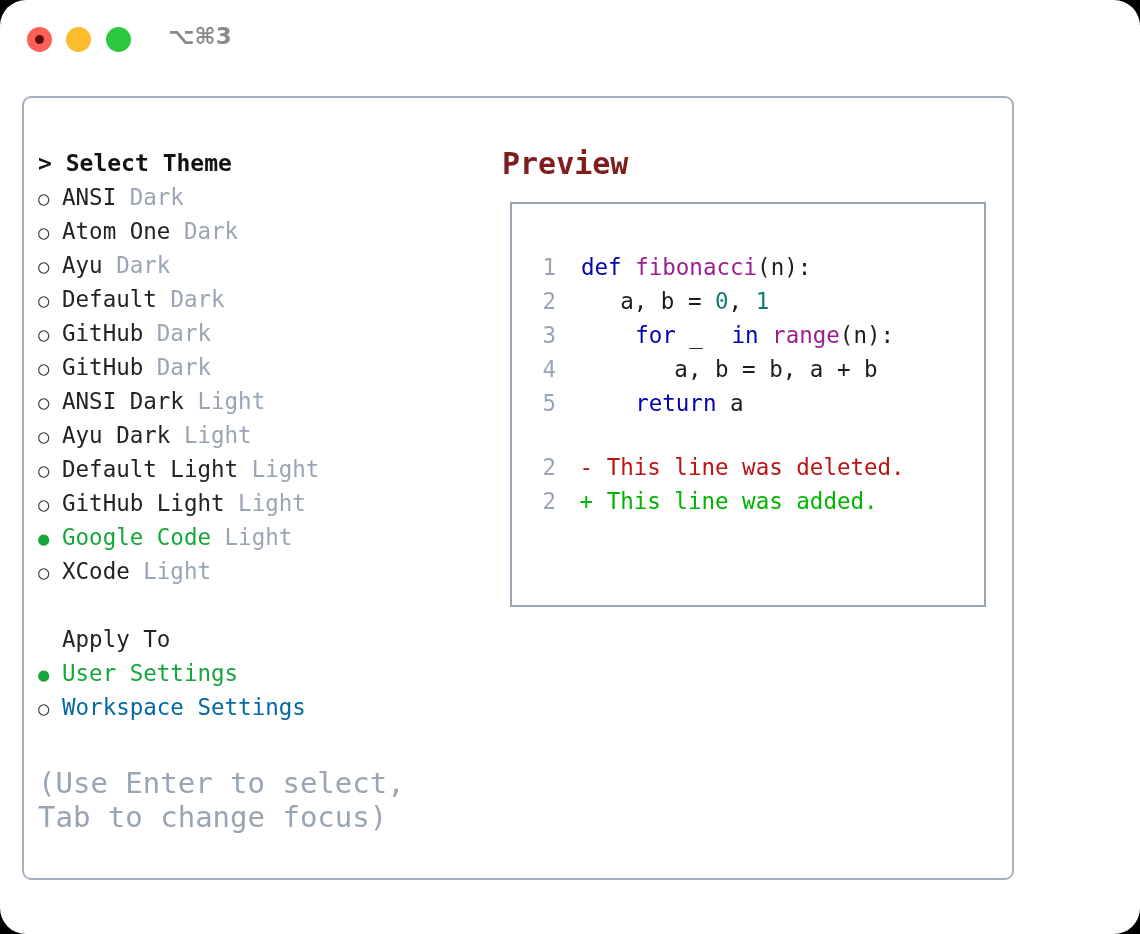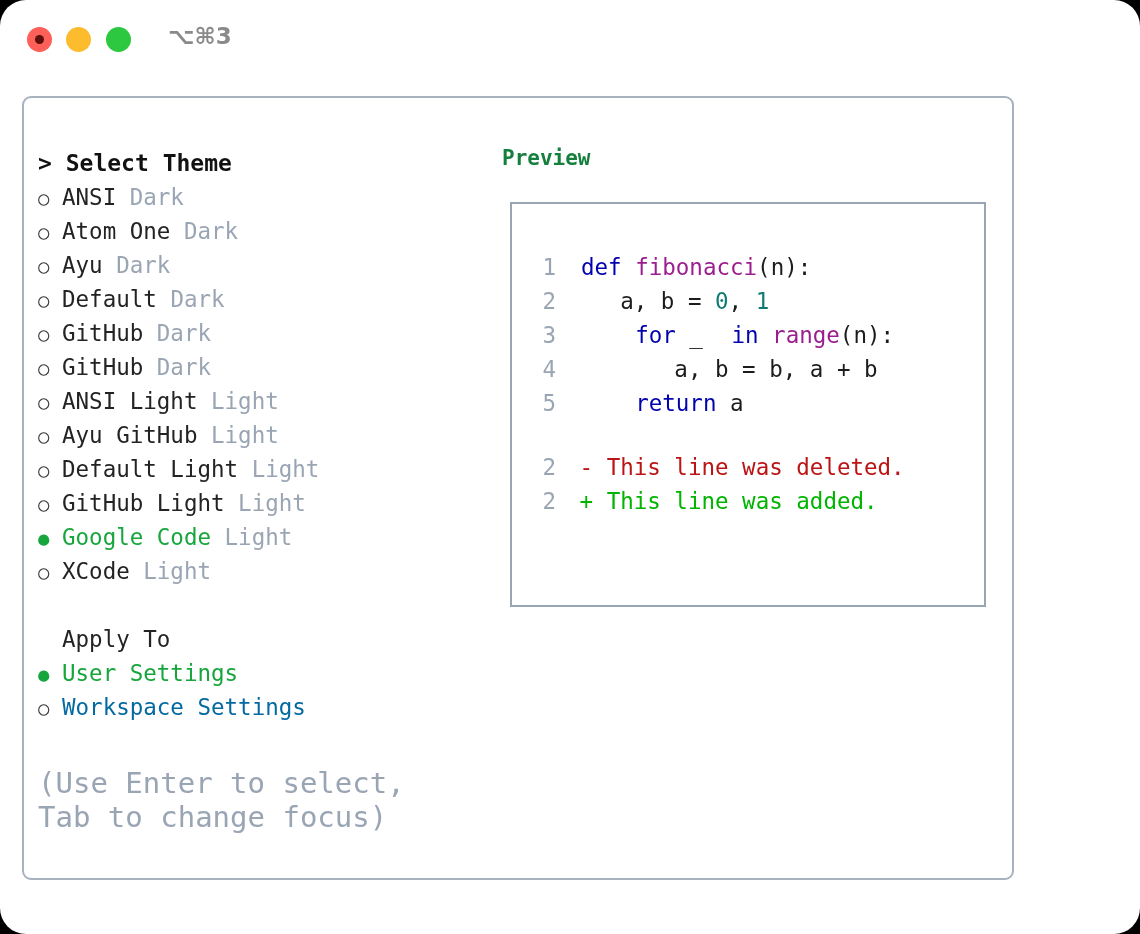--- a/index.html
+++ b/index.html
@@ -119,23 +119,23 @@
     font-size: 29px;
     line-height: 34px;
     color: #9aa5b4;
   }
 
   
   #preview-label {
     position: absolute;
     left: 478px;
     top: 48px;
-    font-size: 21px;
+    font-size: 30px;
     font-weight: 700;
-    color: #15803d;
+    color: #7f1d1d;
     white-space: pre;
   }
   #preview-box {
     position: absolute;
     left: 486px;
     top: 104px;
     width: 476px;
     height: 405px;
     border: 2px solid #9aa5b4;
     box-sizing: border-box;
@@ -186,22 +186,22 @@
 
     <div id="left-col">
       <div class="row heading"><span>&gt; </span><span>Select Theme</span></div>
       <div id="theme-list">
           <div class="row"><span class="marker marker-hollow">○</span><span class="theme-name">ANSI </span><span class="theme-kind">Dark</span></div>
           <div class="row"><span class="marker marker-hollow">○</span><span class="theme-name">Atom One </span><span class="theme-kind">Dark</span></div>
           <div class="row"><span class="marker marker-hollow">○</span><span class="theme-name">Ayu </span><span class="theme-kind">Dark</span></div>
           <div class="row"><span class="marker marker-hollow">○</span><span class="theme-name">Default </span><span class="theme-kind">Dark</span></div>
           <div class="row"><span class="marker marker-hollow">○</span><span class="theme-name">GitHub </span><span class="theme-kind">Dark</span></div>
           <div class="row"><span class="marker marker-hollow">○</span><span class="theme-name">GitHub </span><span class="theme-kind">Dark</span></div>
-          <div class="row"><span class="marker marker-hollow">○</span><span class="theme-name">ANSI Light </span><span class="theme-kind">Light</span></div>
-          <div class="row"><span class="marker marker-hollow">○</span><span class="theme-name">Ayu GitHub </span><span class="theme-kind">Light</span></div>
+          <div class="row"><span class="marker marker-hollow">○</span><span class="theme-name">ANSI Dark </span><span class="theme-kind">Light</span></div>
+          <div class="row"><span class="marker marker-hollow">○</span><span class="theme-name">Ayu Dark </span><span class="theme-kind">Light</span></div>
           <div class="row"><span class="marker marker-hollow">○</span><span class="theme-name">Default Light </span><span class="theme-kind">Light</span></div>
           <div class="row"><span class="marker marker-hollow">○</span><span class="theme-name">GitHub Light </span><span class="theme-kind">Light</span></div>
           <div class="row"><span class="marker marker-dot">●</span><span class="theme-name selected">Google Code </span><span class="theme-kind">Light</span></div>
           <div class="row"><span class="marker marker-hollow">○</span><span class="theme-name">XCode </span><span class="theme-kind">Light</span></div>
         </div>
       <div class="spacer"></div>
       <div class="row"><span class="marker"></span><span>Apply To</span></div>
       <div id="apply-list">
           <div class="row"><span class="marker marker-dot">●</span><span style="color: rgb(22, 166, 60);">User Settings</span></div>
           <div class="row"><span class="marker marker-hollow">○</span><span style="color: #0369a1;">Workspace Settings</span></div>

